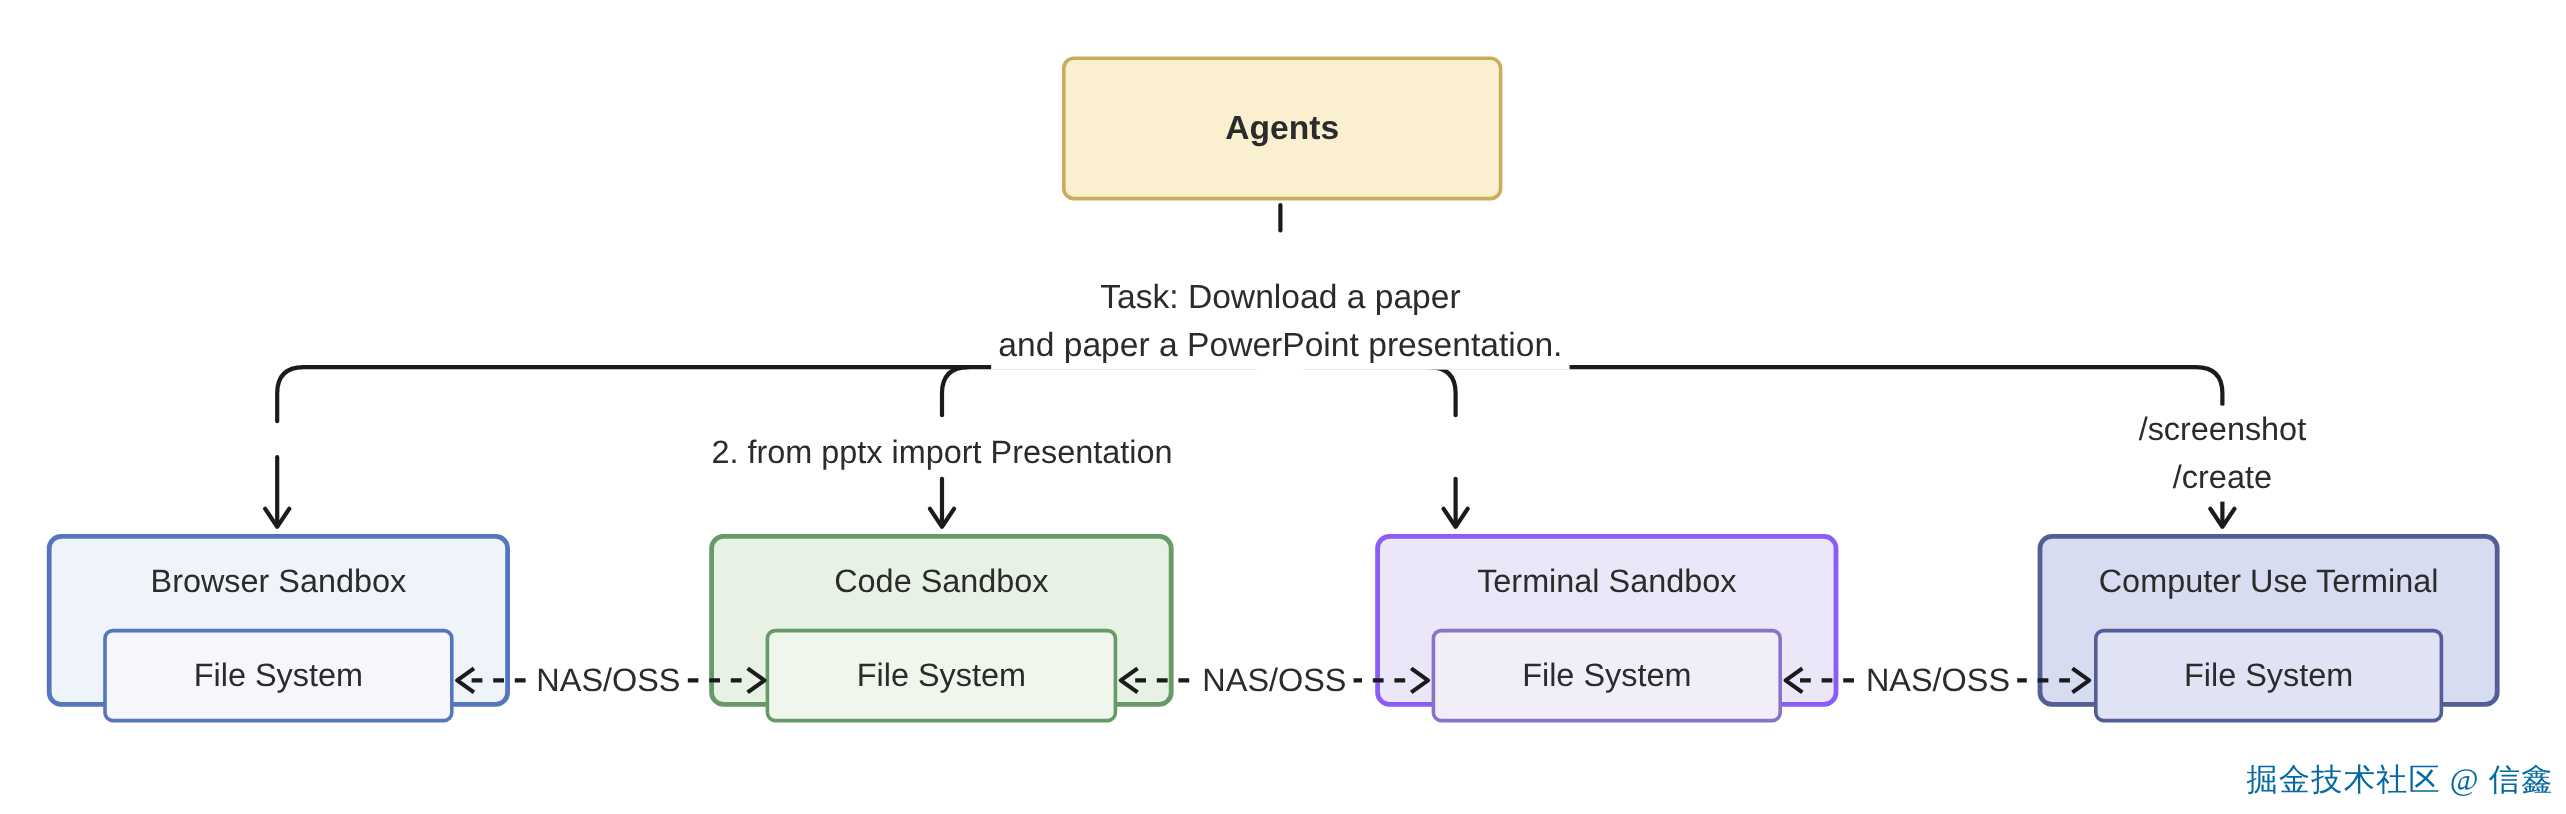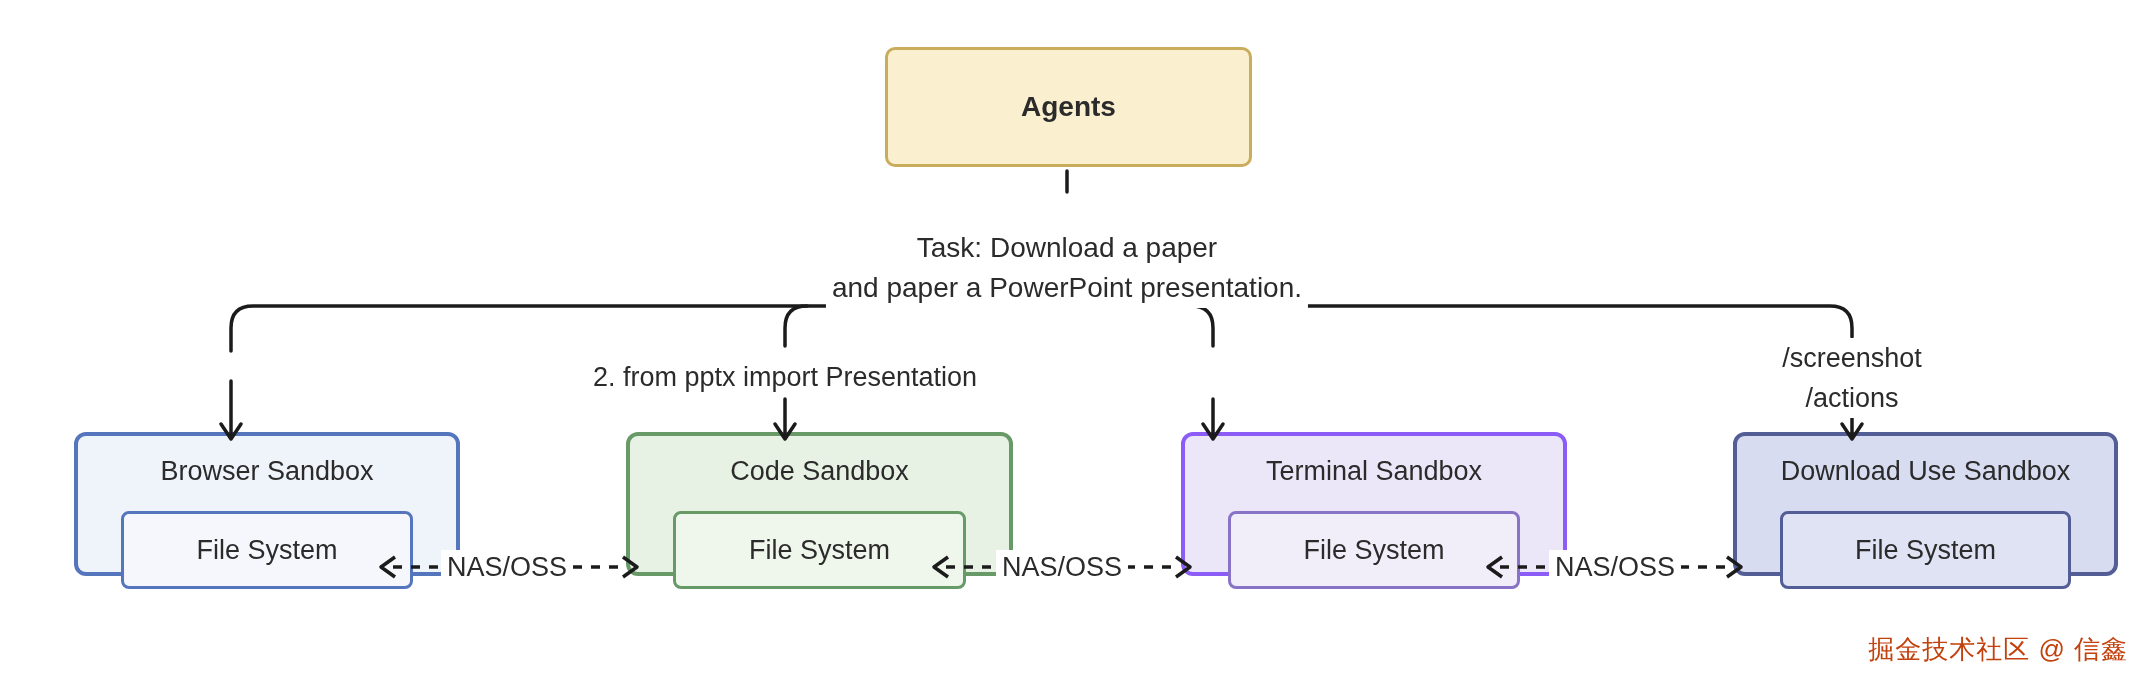--- a/index.html
+++ b/index.html
@@ -5,21 +5,21 @@
   html,body{margin:0;padding:0;background:#ffffff;}
   body{width:2138px;height:678px;overflow:hidden;
        font-family:"Liberation Sans","DejaVu Sans",sans-serif;color:#2b2b2b;}
   #canvas{position:relative;width:2138px;height:678px;background:#ffffff;}
 
   
   .node{position:absolute;box-sizing:border-box;display:flex;align-items:center;justify-content:center;font-weight:bold;}
   #agents-node{left:885px;top:47px;width:367px;height:120px;
     background:#faefcf;border:3.5px solid #c9ad5c;border-radius:10px;
     font-size:28px;}
-  .sandbox{position:absolute;top:432px;height:144px;box-sizing:border-box;border-radius:12px;margin-left:35px;}
+  .sandbox{position:absolute;top:445px;height:144px;box-sizing:border-box;border-radius:12px;}
   #sandbox-browser {left:39px;  width:386px;background:#eff3fa;border:4px solid #5575bc;}
   #sandbox-code    {left:591px; width:387px;background:#e8f2e4;border:4px solid #679a67;}
   #sandbox-terminal{left:1146px;width:386px;background:#ebe7f8;border:4px solid #8b5cf6;}
   #sandbox-computer{left:1698px;width:385px;background:#d8dcf0;border:4px solid #535e96;}
   .sandbox .title{position:absolute;left:0;right:0;top:20px;text-align:center;font-size:27px;}
   .fs-box{position:absolute;left:43px;right:43px;top:75px;height:78px;box-sizing:border-box;
     border-radius:8px;display:flex;align-items:center;justify-content:center;font-size:27px;}
   #sandbox-browser  .fs-box{background:#f5f7fc;border:3.5px solid #5575bc;}
   #sandbox-code     .fs-box{background:#eff6ec;border:3.5px solid #679a67;}
   #sandbox-terminal .fs-box{background:#f1eefa;border:3.5px solid #8973c7;}
@@ -37,21 +37,21 @@
   #nas-label-1{left:507px;}
   #nas-label-2{left:1062px;}
   #nas-label-3{left:1615px;}
 
   
   #wires{position:absolute;left:0;top:0;z-index:5;}
   .lbl{z-index:6;}
   .sandbox,#agents-node{z-index:2;}
 
   #watermark{position:absolute;right:10px;top:632px;z-index:7;font-size:26px;
-    color:#c2410c;letter-spacing:1px;text-shadow:1px 1px 0 #ffffff;white-space:nowrap;}
+    color:#0369a1;letter-spacing:1px;text-shadow:1px 1px 0 #ffffff;white-space:nowrap;font-family:Liberation Serif, serif;}
 </style>
 </head>
 <body>
 
 <div id="canvas">
 
   <svg id="wires" width="2138" height="678" viewBox="0 0 2138 678">
     <g stroke="#1b1b1b" stroke-width="3.5" fill="none" stroke-linecap="round" stroke-linejoin="round">
 
       <path d="M1067 171 V 192"></path>
@@ -98,21 +98,21 @@
   <div id="task-label" class="lbl">
     <div>Task: Download a paper</div>
     <div>and paper a PowerPoint presentation.</div>
   </div>
 
   <div id="edge-label-2" class="lbl">
     <span>2. from pptx import Presentation</span>
   </div>
   <div id="edge-label-4" class="lbl">
     <div>/screenshot</div>
-    <div>/actions</div>
+    <div>/create</div>
   </div>
 
   <div id="sandbox-browser" class="sandbox">
     <div class="title">Browser Sandbox</div>
     <div class="fs-box">
       <span>File System</span>
     </div>
   </div>
   <div id="sandbox-code" class="sandbox">
     <div class="title">Code Sandbox</div>
@@ -120,21 +120,21 @@
       <span>File System</span>
     </div>
   </div>
   <div id="sandbox-terminal" class="sandbox">
     <div class="title">Terminal Sandbox</div>
     <div class="fs-box">
       <span>File System</span>
     </div>
   </div>
   <div id="sandbox-computer" class="sandbox">
-    <div class="title">Download Use Sandbox</div>
+    <div class="title">Computer Use Terminal</div>
     <div class="fs-box">
       <span>File System</span>
     </div>
   </div>
 
   <div id="nas-label-1" class="lbl nas-label">
     <span>NAS/OSS</span>
   </div>
   <div id="nas-label-2" class="lbl nas-label">
     <span>NAS/OSS</span>

